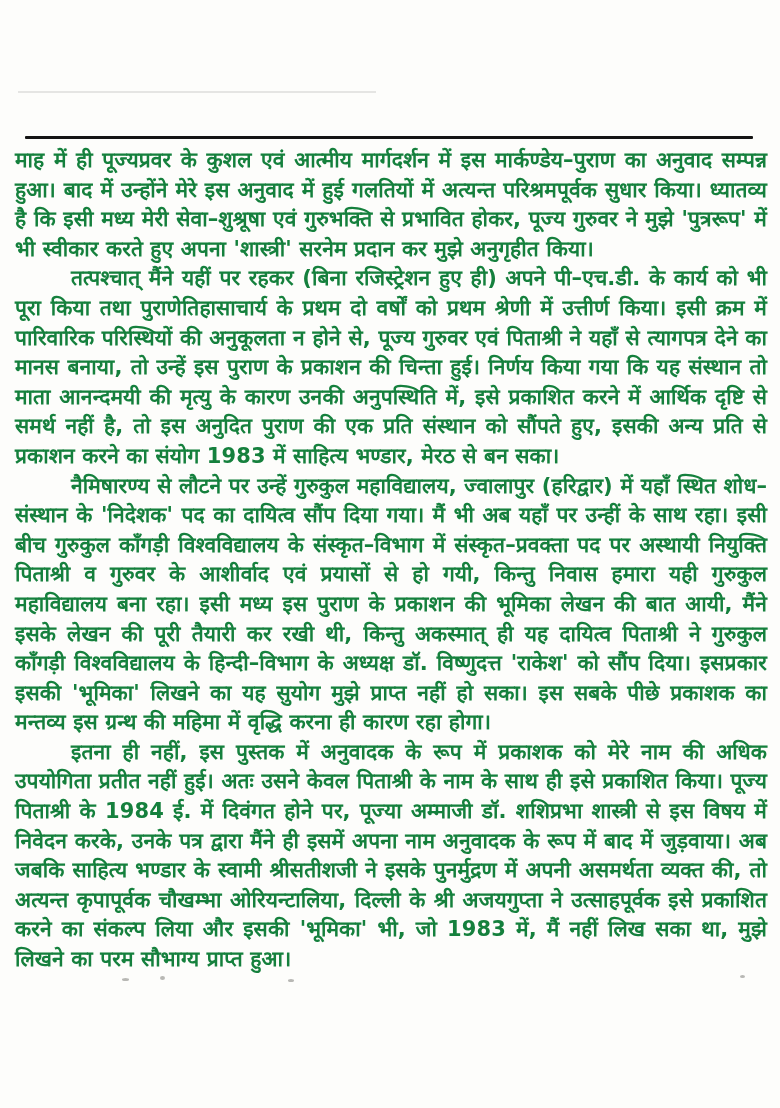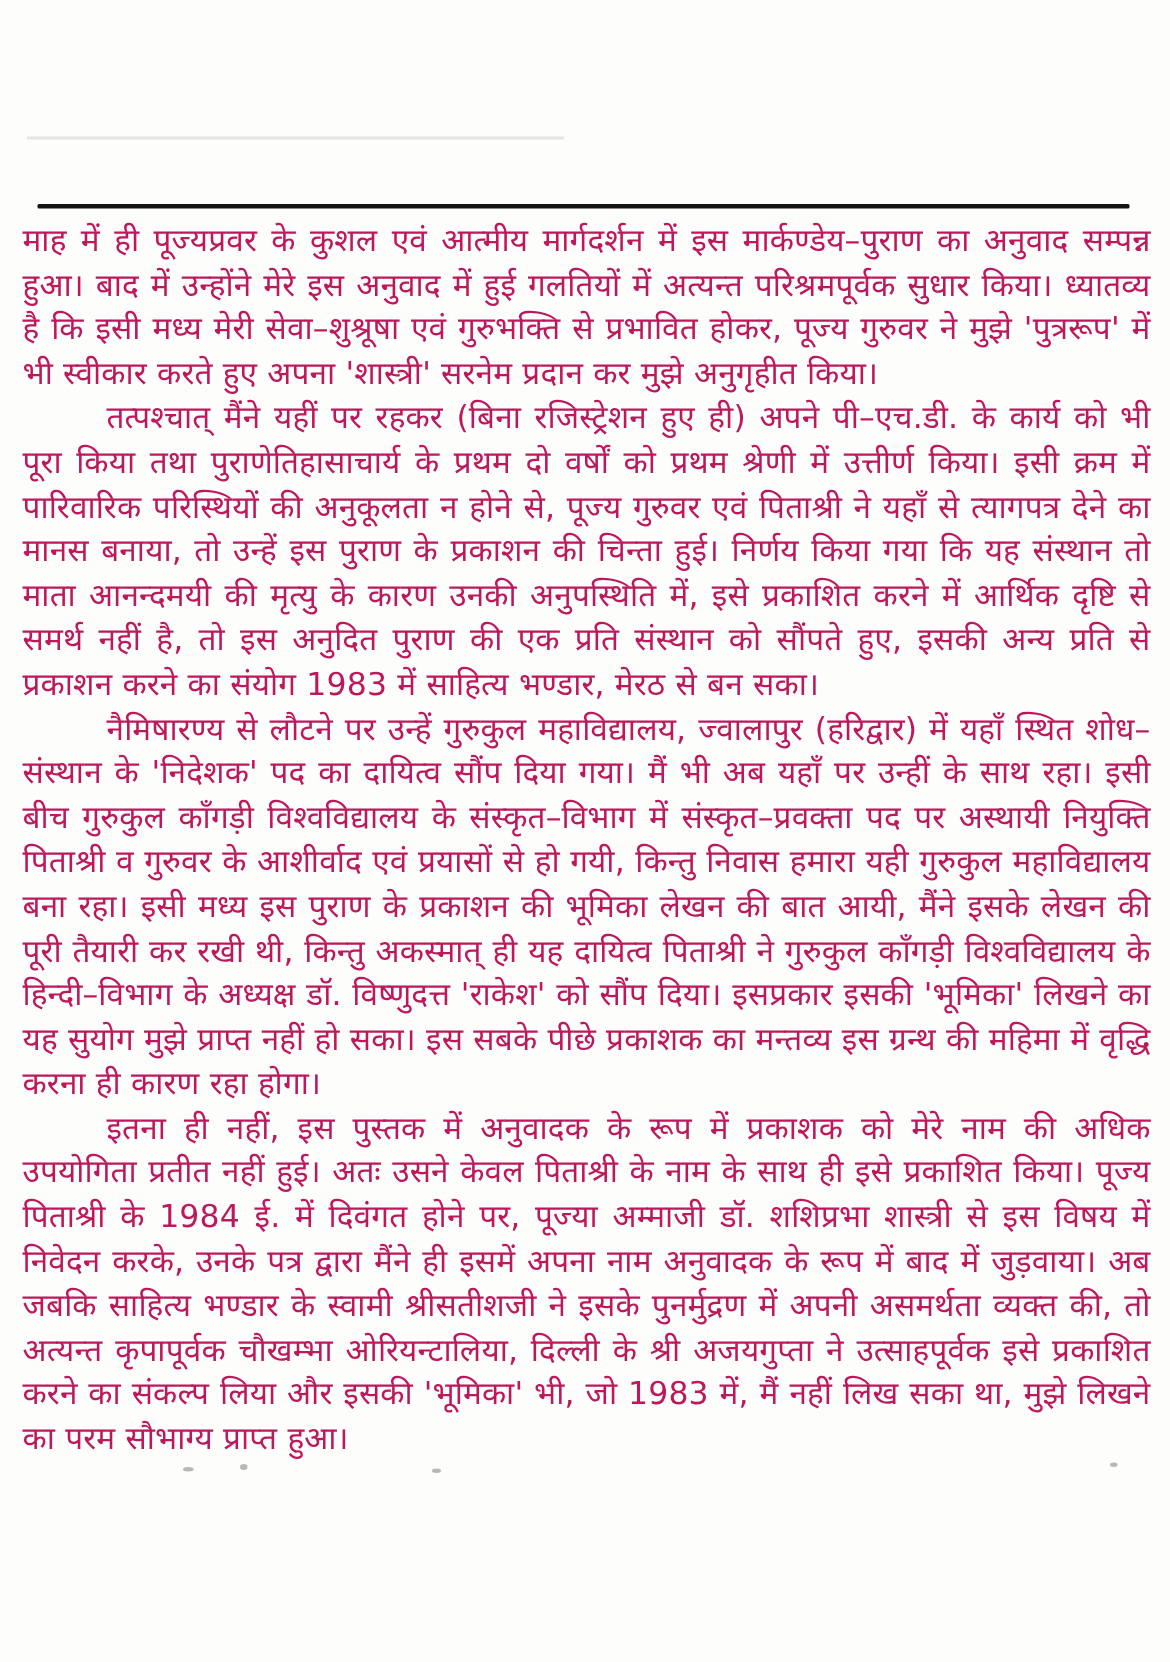--- a/index.html
+++ b/index.html
@@ -34,24 +34,24 @@
     width: 728px;
     height: 3px;
     background: #141414;
     border-radius: 1px;
   }
   .text-block {
     position: absolute;
     top: 146px;
     left: 15px;
     width: 752px;
-    color: #be185d;
+    color: #15803d;
     font-size: 21px;
     line-height: 29.6px;
-    font-weight: 400;
+    font-weight: 700;
     text-align: justify;
     text-align-last: left;
     letter-spacing: 0.1px;
   }
   .text-block p {
     margin: 0;
     padding: 0;
   }
   .text-block p.indented {
     text-indent: 56px;

